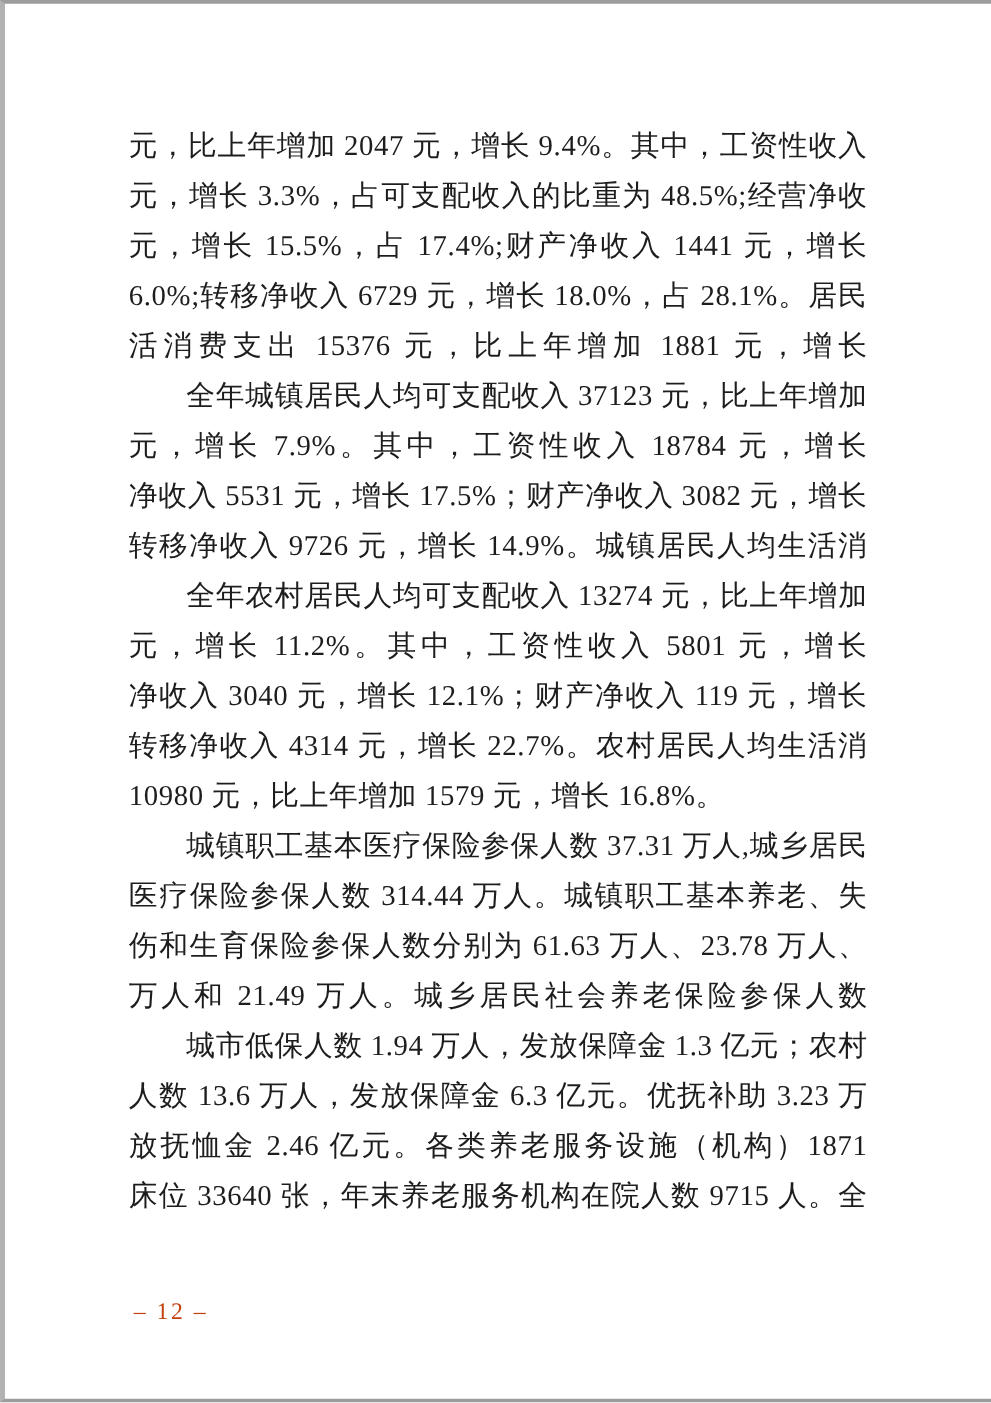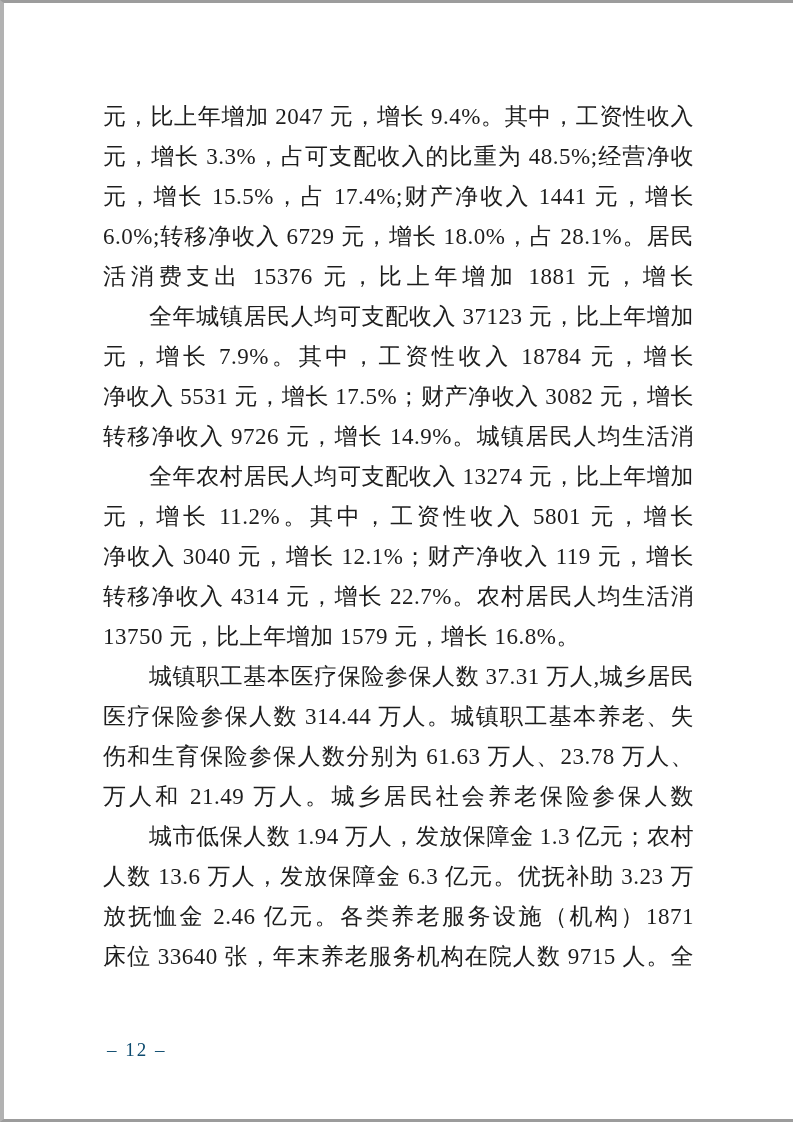--- a/index.html
+++ b/index.html
@@ -38,21 +38,21 @@
     text-align-last: left;
   }
   .line.indent {
     text-indent: 46px;
   }
   .page-number {
     position: absolute;
     left: 103px;
     top: 1036px;
     font-size: 19px;
-    color: #0c4a6e;
+    color: #c2410c;
     letter-spacing: 2px;
   }
 </style>
 </head>
 <body>
 
 <div class="page">
   <div class="content">
     <div class="line">元，比上年增加 2047 元，增长 9.4%。其中，工资性收入 11594</div>
     <div class="line">元，增长 3.3%，占可支配收入的比重为 48.5%;经营净收入 4151</div>
@@ -60,21 +60,21 @@
     <div class="line">6.0%;转移净收入 6729 元，增长 18.0%，占 28.1%。居民人均生</div>
     <div class="line short">活消费支出 15376 元，比上年增加 1881 元，增长 13.9%。</div>
     <div class="line indent">全年城镇居民人均可支配收入 37123 元，比上年增加 2706</div>
     <div class="line">元，增长 7.9%。其中，工资性收入 18784 元，增长 2.5%；经营</div>
     <div class="line">净收入 5531 元，增长 17.5%；财产净收入 3082 元，增长 5.6%;</div>
     <div class="line">转移净收入 9726 元，增长 14.9%。城镇居民人均生活消费支出</div>
     <div class="line indent">全年农村居民人均可支配收入 13274 元，比上年增加 1337</div>
     <div class="line">元，增长 11.2%。其中，工资性收入 5801 元，增长 3.5%；经营</div>
     <div class="line">净收入 3040 元，增长 12.1%；财产净收入 119 元，增长 17.8%;</div>
     <div class="line">转移净收入 4314 元，增长 22.7%。农村居民人均生活消费支出</div>
-    <div class="line short">13750 元，比上年增加 1579 元，增长 16.8%。</div>
+    <div class="line short">10980 元，比上年增加 1579 元，增长 16.8%。</div>
     <div class="line indent">城镇职工基本医疗保险参保人数 37.31 万人,城乡居民基本</div>
     <div class="line">医疗保险参保人数 314.44 万人。城镇职工基本养老、失业、工</div>
     <div class="line">伤和生育保险参保人数分别为 61.63 万人、23.78 万人、31.78</div>
     <div class="line">万人和 21.49 万人。城乡居民社会养老保险参保人数 206.52 万人。</div>
     <div class="line indent">城市低保人数 1.94 万人，发放保障金 1.3 亿元；农村低保</div>
     <div class="line">人数 13.6 万人，发放保障金 6.3 亿元。优抚补助 3.23 万人，发</div>
     <div class="line">放抚恤金 2.46 亿元。各类养老服务设施（机构）1871 个，提供</div>
     <div class="line">床位 33640 张，年末养老服务机构在院人数 9715 人。全年接受</div>
   </div>
   <div class="page-number">– 12 –</div>

